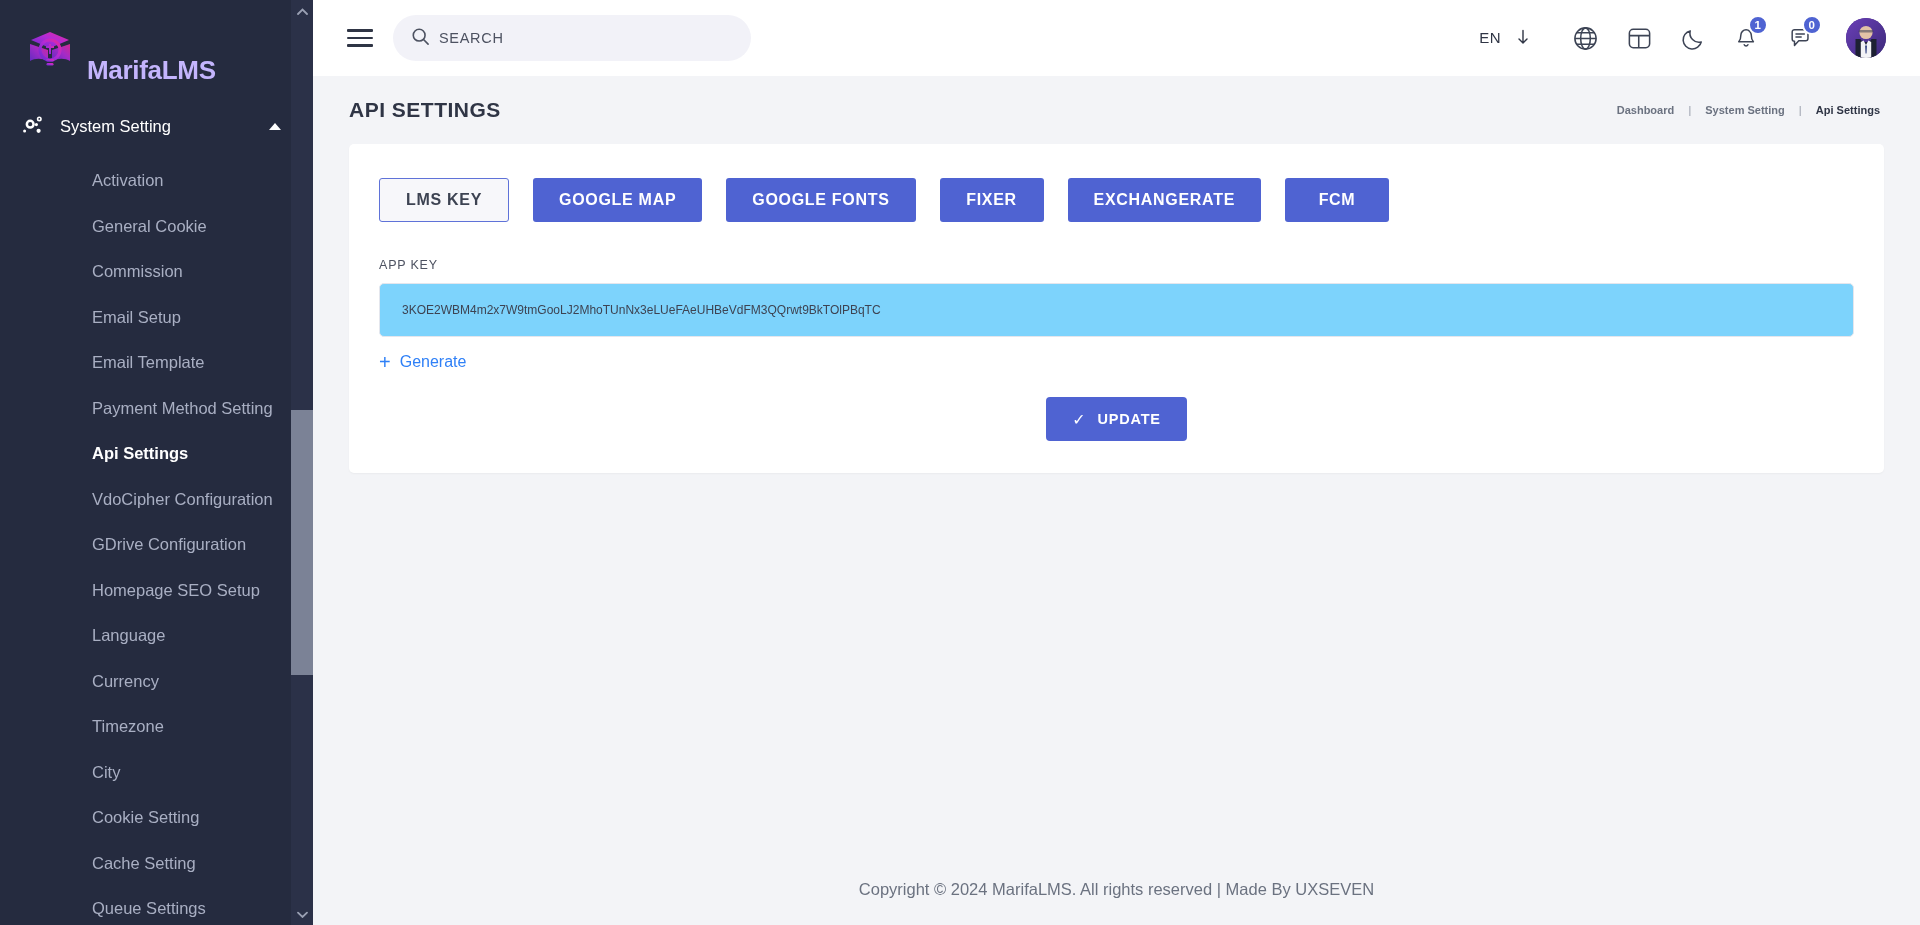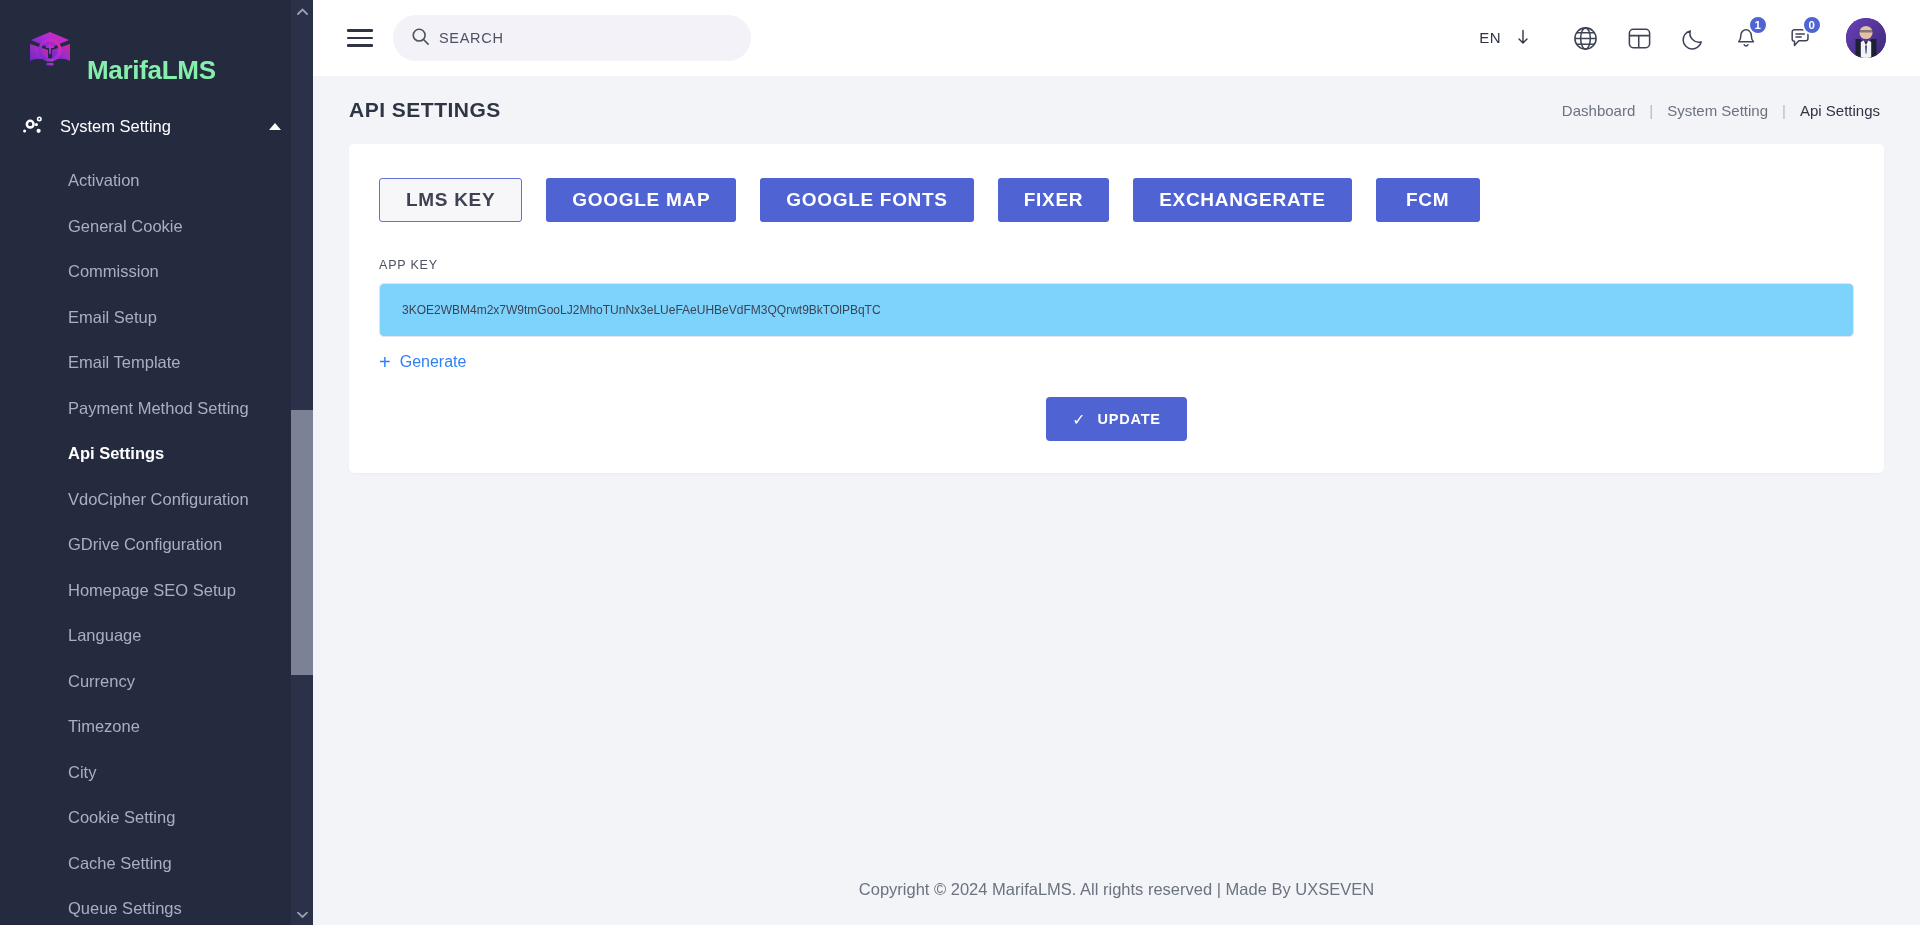--- a/index.html
+++ b/index.html
@@ -21,21 +21,21 @@
     overflow: hidden;
   }
   .brand {
     height: 96px;
     display: flex; align-items: center;
     padding-left: 22px;
     gap: 9px;
   }
   .brand-logo { width: 56px; height: 56px; flex: 0 0 56px; }
   .brand-name {
-    color: #86efac;
+    color: #c4b5fd;
     font-size: 26px;
     font-weight: bold;
     letter-spacing: -0.3px;
     margin-top: 45px;
   }
   .nav-group-head {
     display: flex; align-items: center;
     padding: 0 20px 0 20px;
     height: 48px;
     gap: 14px;
@@ -51,21 +51,21 @@
     border-left: 6px solid transparent;
     border-right: 6px solid transparent;
     border-bottom: 7px solid #ffffff;
     margin-right: 12px;
   }
   .nav-list { padding-top: 8px; }
   .nav-item {
     display: block;
     height: 45.5px;
     line-height: 45.5px;
-    padding-left: 68px;
+    padding-left: 92px;
     color: #a9afc3;
     font-size: 16.5px;
     text-decoration: none;
     white-space: nowrap;
     cursor: pointer;
   }
   .nav-item.active { color: #ffffff; font-weight: bold; }
 
   
   .sb-scroll {
@@ -159,21 +159,22 @@
     padding: 0 40px 0 36px;
     flex: 0 0 68px;
   }
   .page-title {
     font-size: 21px; color: #2f3545;
     letter-spacing: 0.5px;
   }
   .crumbs {
     margin-left: auto;
     display: flex; align-items: flex-start;
-    font-size: 15px;
+    font-size: 11px;
+    font-weight: bold;
   }
   .crumbs a { color: #6b7280; text-decoration: none; cursor: pointer; }
   .crumbs .sep { color: #b6bac4; margin: 0 14px; }
   .crumbs .cur { color: #2f3545; }
 
   
   .content { flex: 1 1 auto; padding: 0 36px; overflow: hidden; }
   .card {
     background: #ffffff;
     border-radius: 5px;
@@ -183,21 +184,21 @@
   }
   .tabs { display: flex; gap: 24px; margin-bottom: 36px; }
   .tab {
     height: 44px;
     min-width: 104px;
     padding: 0 26px;
     border: none;
     border-radius: 3px;
     background: #4f63d2;
     color: #ffffff;
-    font-size: 19px;
+    font-size: 16px;
     font-weight: bold;
     letter-spacing: 0.7px;
     cursor: pointer;
     font-family: "Liberation Sans", sans-serif;
     display: flex; align-items: center; justify-content: center;
   }
   .tab.active {
     background: #f7f7fa;
     color: #3d4352;
     border: 1px solid #5f72d8;

